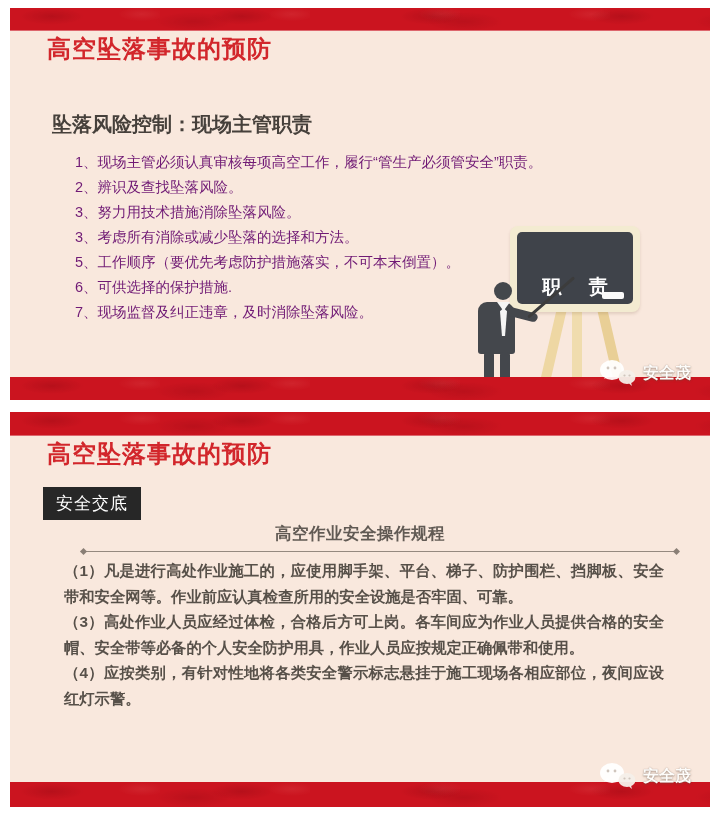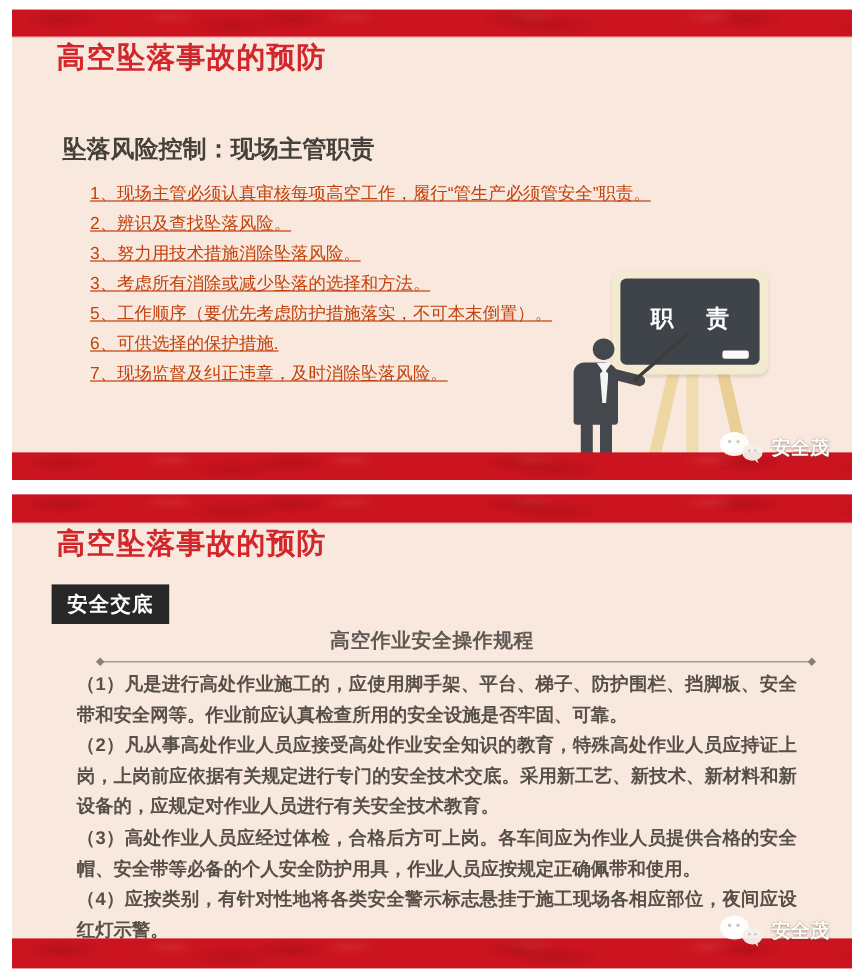--- a/index.html
+++ b/index.html
@@ -35,41 +35,41 @@
 
   .slide-subtitle {
     position:absolute; left:42px; top:103px;
     font-size:20px; font-weight:bold; color:#46403b; white-space:nowrap;
   }
 
   .resp-list {
     position:absolute; left:65px; top:142px; width:555px; list-style:none;
   }
   .resp-list li {
-    font-size:14.5px; line-height:25px; color:#c2410c; white-space:nowrap;text-decoration:underline;
+    font-size:14.5px; line-height:25px; color:#701a75; white-space:nowrap;
   }
 
   
   .illustration { position:absolute; left:0; top:0; width:700px; height:392px; pointer-events:none; }
   .leg {
     position:absolute; width:10px; height:96px; background:#eed7a3;
     border-radius:4px; top:296px;
   }
   .leg.center { left:562px; height:90px; background:#f0dcae; }
   .leg.left   { left:548px; transform:rotate(13deg); transform-origin:50% 0; }
   .leg.right  { left:586px; transform:rotate(-13deg); transform-origin:50% 0; background:#e9cf96; }
   .board-frame {
     position:absolute; left:500px; top:218px; width:130px; height:86px;
     background:#f3ebd1; border-radius:8px;
     box-shadow:0 2px 3px rgba(120,90,60,.18);
   }
   .board-surface {
     position:absolute; left:7px; top:6px; right:7px; bottom:8px;
     background:#3f434a; border-radius:5px;
-    display:flex; align-items:center; justify-content:center;
+    display:flex; align-items:flex-end; justify-content:center;
   }
   .board-text {
     color:#ffffff; font-weight:bold; font-size:19px;
     letter-spacing:11px; padding-left:11px; padding-bottom:4px; white-space:nowrap;
   }
   .eraser { position:absolute; right:9px; bottom:5px; width:22px; height:7px; background:#fafafa; border-radius:2px; }
 
   .presenter-head { position:absolute; left:484px; top:274px; width:18px; height:18px; border-radius:50%; background:#44474c; }
   .presenter-torso {
     position:absolute; left:468px; top:294px; width:37px; height:52px;
@@ -105,21 +105,21 @@
   .watermark .wm-text {
     font-size:16px; font-weight:bold; color:#fdfcfa;
     text-shadow:0 1px 2px rgba(100,75,60,.5), 0 0 1px rgba(100,75,60,.45);
     white-space:nowrap;
   }
 
   
   .badge {
     position:absolute; left:33px; top:75px;
     background:#272727; color:#ffffff;
-    font-size:17px; font-weight:bold; letter-spacing:1px;
+    font-size:17px; font-weight:normal; letter-spacing:1px;
     padding:5px 13px; white-space:nowrap;
   }
   .proc-heading {
     position:absolute; left:0; right:0; top:111px; text-align:center;
     font-size:16.5px; font-weight:bold; color:#615a54; letter-spacing:0.5px;
   }
   .rule {
     position:absolute; left:73px; top:139px; width:594px; height:1px; background:#95897f;
   }
   .rule::before, .rule::after {
@@ -200,21 +200,20 @@
 
     <h1 class="slide-title">高空坠落事故的预防</h1>
 
     <div class="badge">安全交底</div>
 
     <h3 class="proc-heading">高空作业安全操作规程</h3>
     <div class="rule"></div>
 
     <div class="paragraphs">
       <p>（1）凡是进行高处作业施工的，应使用脚手架、平台、梯子、防护围栏、挡脚板、安全带和安全网等。作业前应认真检查所用的安全设施是否牢固、可靠。</p>
-      <p>（2）凡从事高处作业人员应接受高处作业安全知识的教育，特殊高处作业人员应持证上岗，上岗前应依据有关规定进行专门的安全技术交底。采用新工艺、新技术、新材料和新设备的，应规定对作业人员进行有关安全技术教育。</p>
       <p>（3）高处作业人员应经过体检，合格后方可上岗。各车间应为作业人员提供合格的安全帽、安全带等必备的个人安全防护用具，作业人员应按规定正确佩带和使用。</p>
       <p>（4）应按类别，有针对性地将各类安全警示标志悬挂于施工现场各相应部位，夜间应设红灯示警。</p>
     </div>
 
     <div class="banner bottom"></div>
 
     <div class="watermark">
       <svg width="40" height="28" viewBox="0 0 40 28">
         <ellipse cx="14" cy="11" rx="12" ry="10" fill="#ffffff" opacity="0.93"></ellipse>
         <circle cx="10" cy="9" r="1.4" fill="#cfc5bd"></circle>

